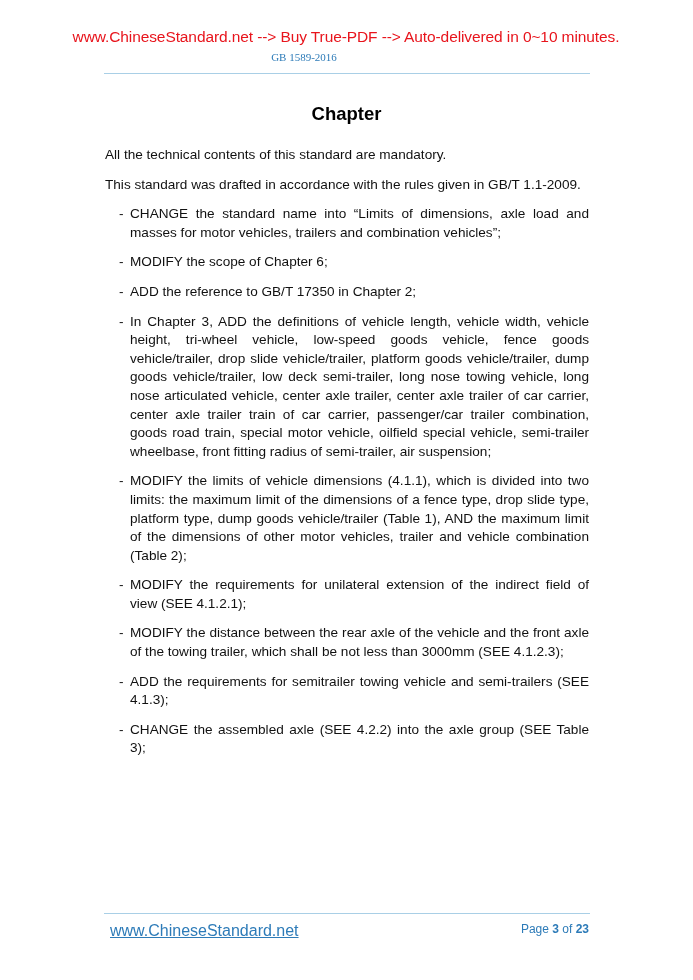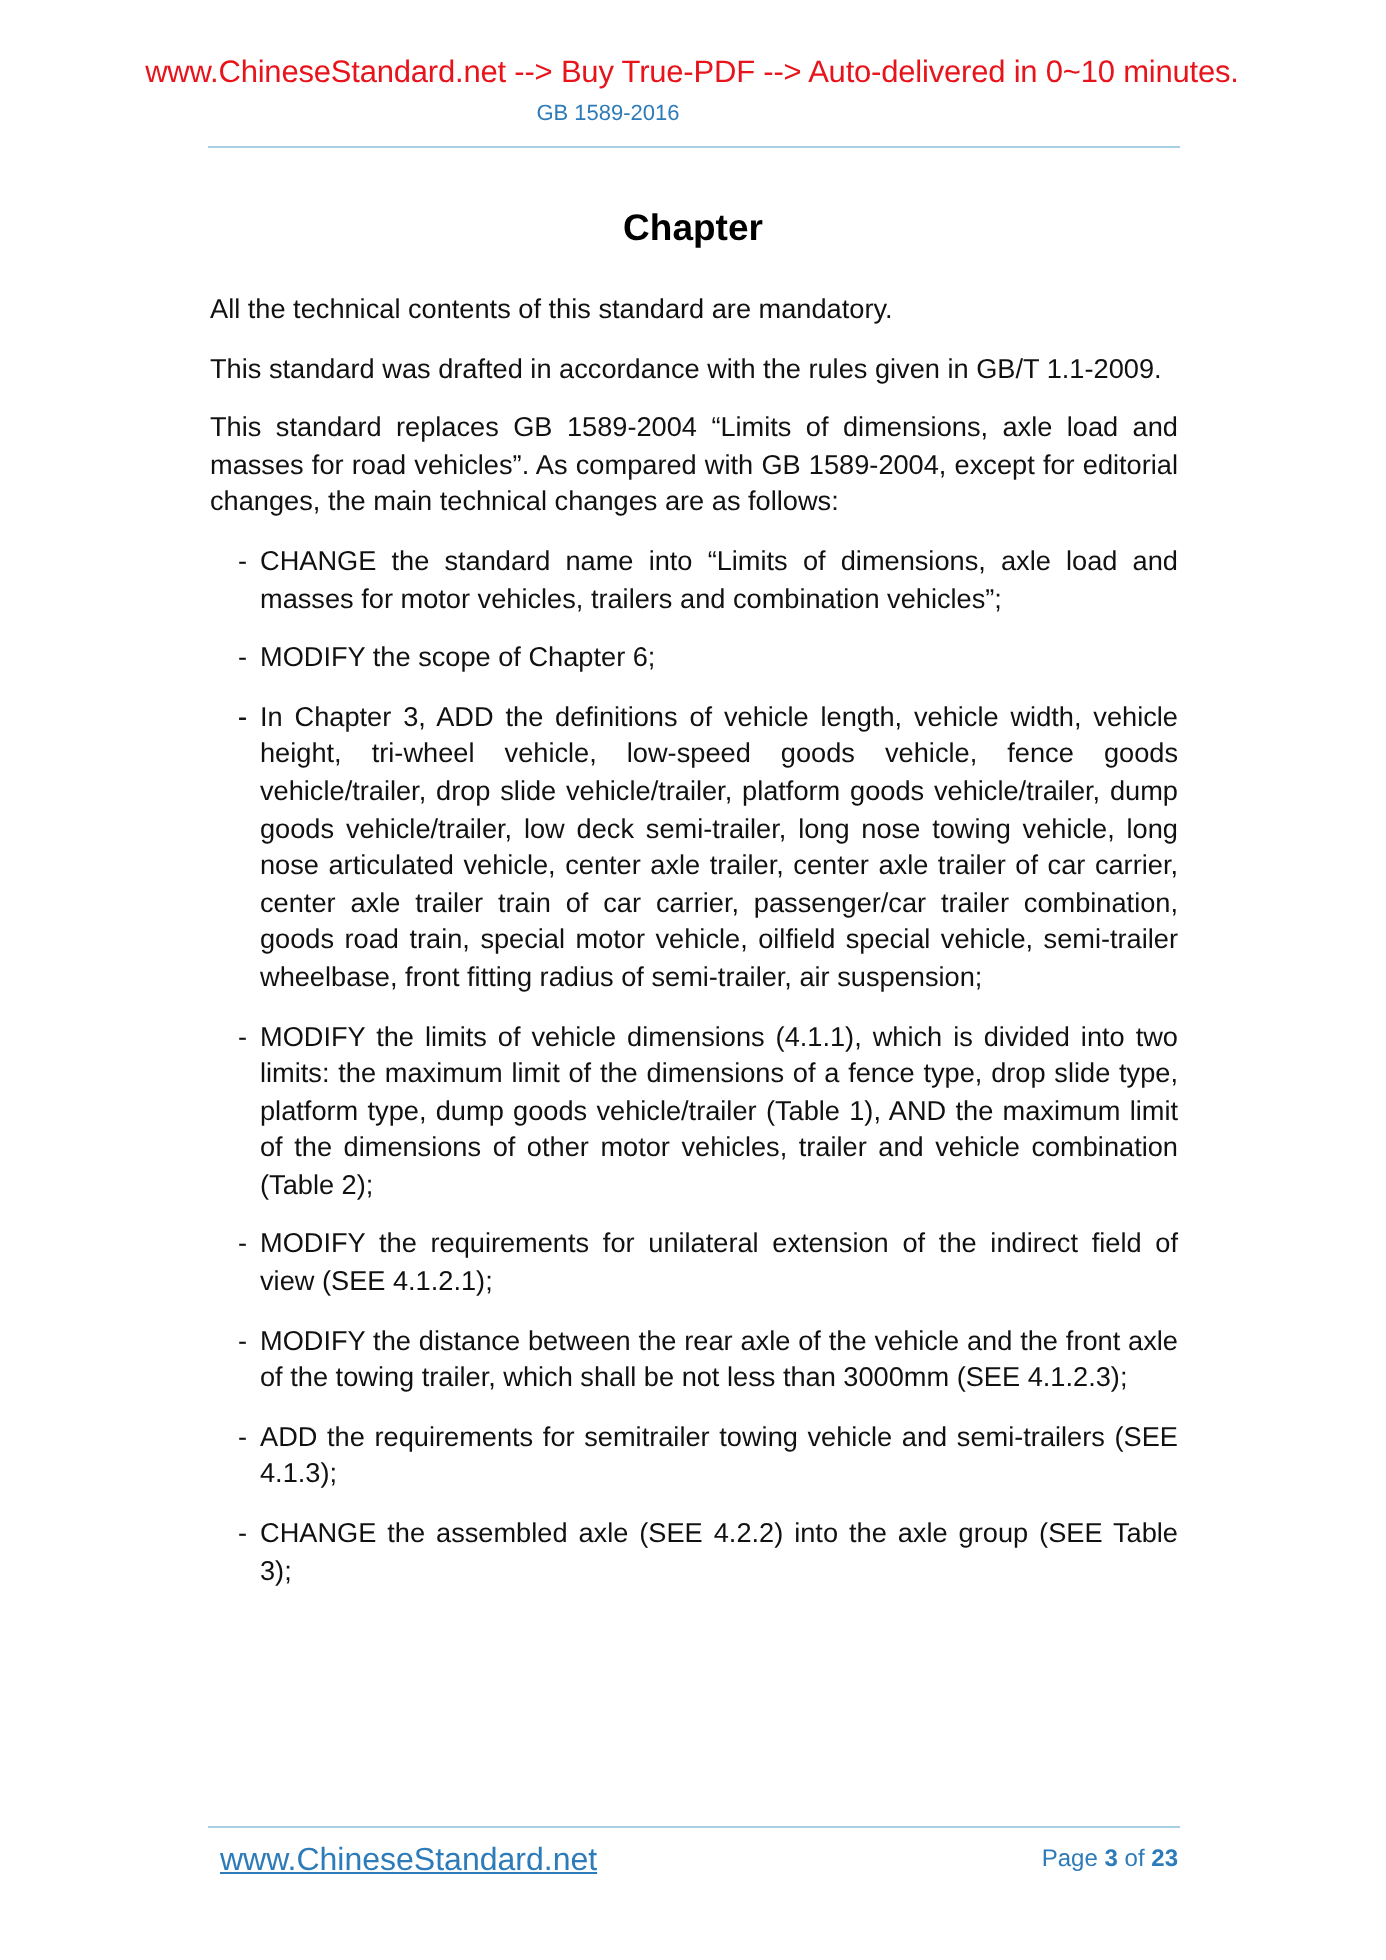--- a/index.html
+++ b/index.html
@@ -27,20 +27,21 @@
       white-space: nowrap;
     }
     .doc-id {
       position: absolute;
       top: 51px;
       left: 0;
       width: 608px;
       text-align: center;
       font-size: 11px;
       color: #2d7bb8;
+      font-family: Liberation Serif, serif;
     }
     .header-rule {
       position: absolute;
       top: 73px;
       left: 104px;
       width: 486px;
       height: 1px;
       background: #a9cfe6;
     }
     .title {
@@ -116,33 +117,33 @@
 
 <div class="banner">www.ChineseStandard.net --&gt; Buy True-PDF --&gt; Auto-delivered in 0~10 minutes.</div>
 <div class="doc-id">GB 1589-2016</div>
 <div class="header-rule"></div>
 
 <div class="title">Chapter</div>
 
 <div class="content">
   <p class="para">All the technical contents of this standard are mandatory.</p>
   <p class="para nowrap-line">This standard was drafted in accordance with the rules given in GB/T 1.1-2009.</p>
-  <p class="para">This standard replaces GB 1589-2004 “Limits of dimensions, axle load and masses for road vehicles”. As compared with GB 1589-2004, except for editorial changes, the main technical changes are as follows:</p>
 
   <ul class="list">
     <li class="list-item">
       <span class="dash">-</span>
       <span>CHANGE the standard name into “Limits of dimensions, axle load and masses for motor vehicles, trailers and combination vehicles”;</span>
     </li>
     <li class="list-item">
       <span class="dash">-</span>
       <span>MODIFY the scope of Chapter 6;</span>
     </li>
     <li class="list-item">
       <span class="dash">-</span>
+      <span>ADD the reference to GB/T 17350 in Chapter 2;</span>
     </li>
     <li class="list-item">
       <span class="dash">-</span>
       <span>In Chapter 3, ADD the definitions of vehicle length, vehicle width, vehicle height, tri-wheel vehicle, low-speed goods vehicle, fence goods vehicle/trailer, drop slide vehicle/trailer, platform goods vehicle/trailer, dump goods vehicle/trailer, low deck semi-trailer, long nose towing vehicle, long nose articulated vehicle, center axle trailer, center axle trailer of car carrier, center axle trailer train of car carrier, passenger/car trailer combination, goods road train, special motor vehicle, oilfield special vehicle, semi-trailer wheelbase, front fitting radius of semi-trailer, air suspension;</span>
     </li>
     <li class="list-item">
       <span class="dash">-</span>
       <span>MODIFY the limits of vehicle dimensions (4.1.1), which is divided into two limits: the maximum limit of the dimensions of a fence type, drop slide type, platform type, dump goods vehicle/trailer (Table 1), AND the maximum limit of the dimensions of other motor vehicles, trailer and vehicle combination (Table 2);</span>
     </li>
     <li class="list-item">

